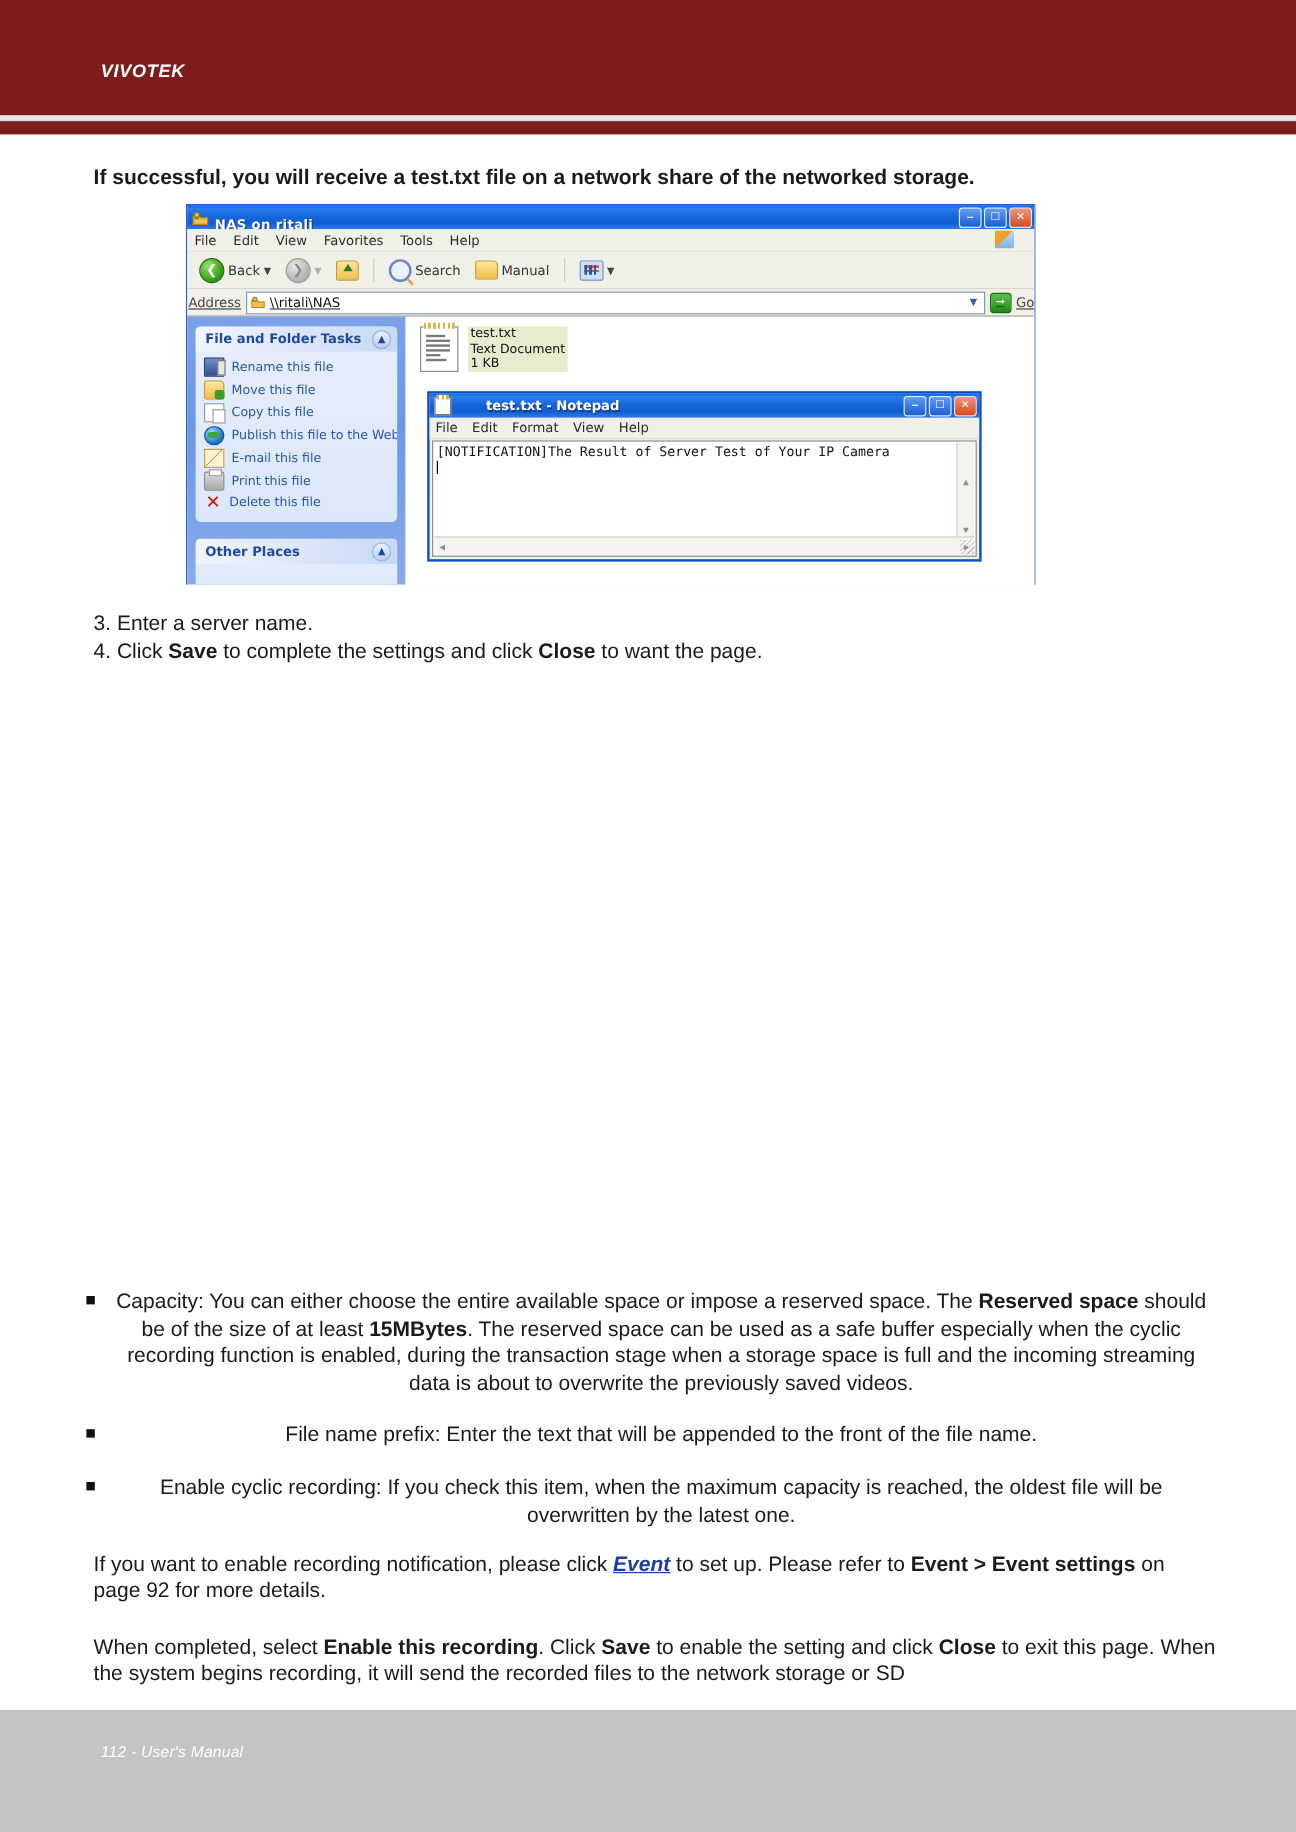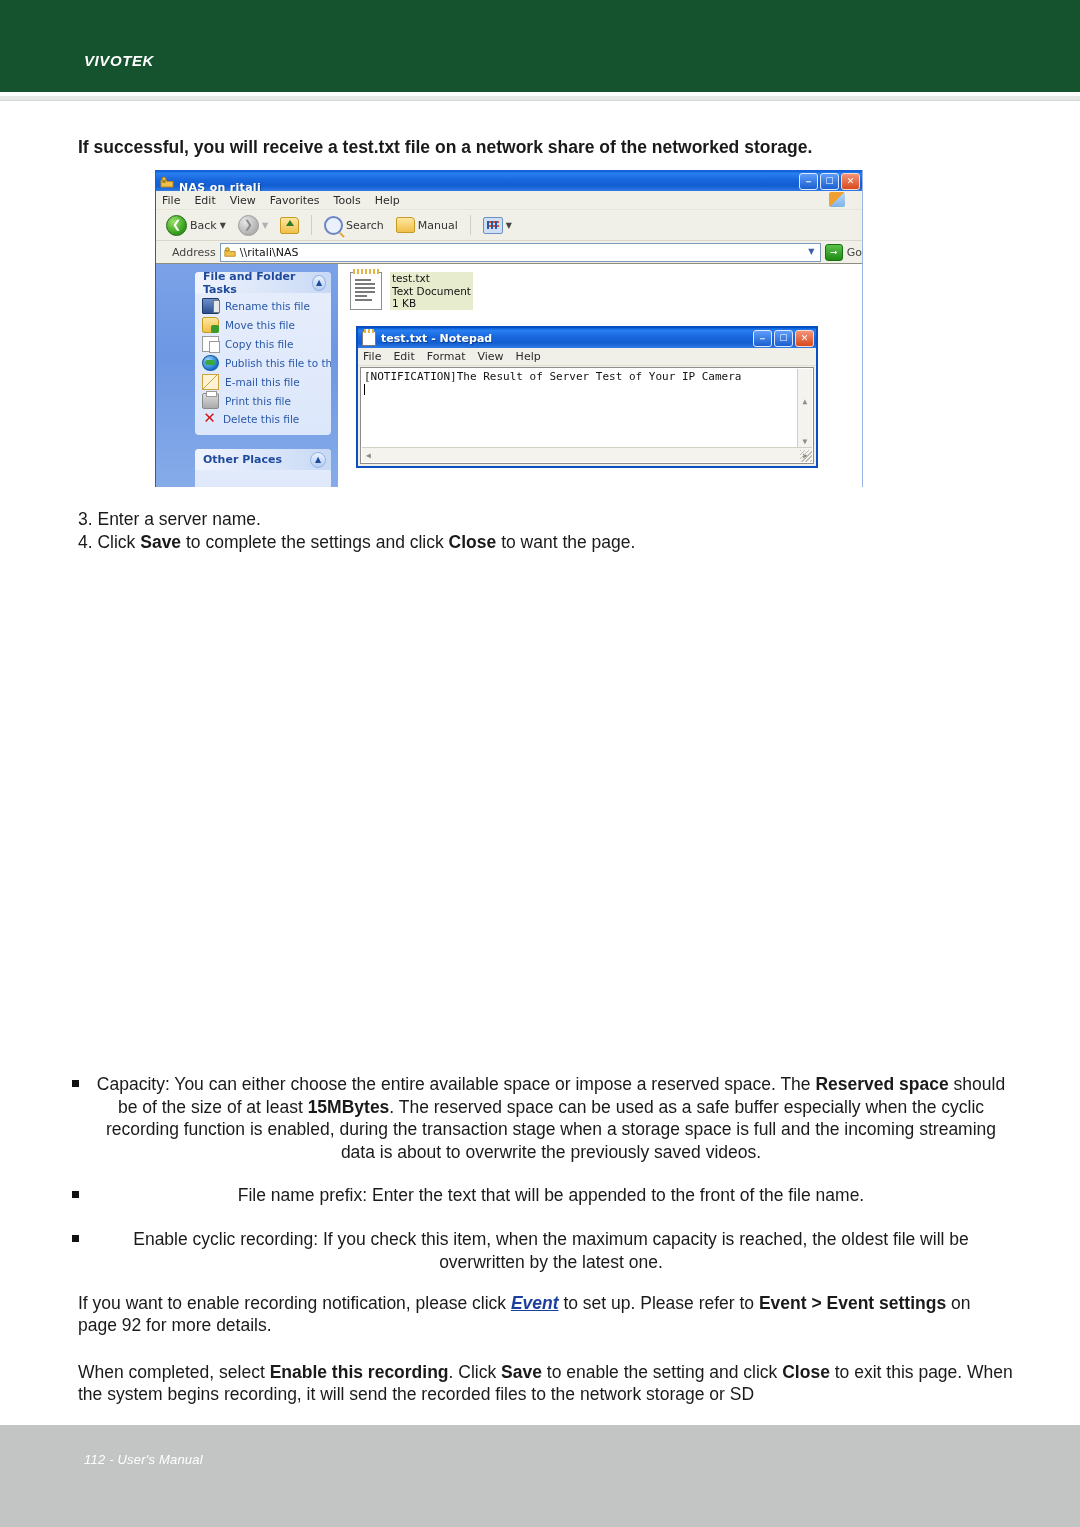--- a/index.html
+++ b/index.html
@@ -7,22 +7,22 @@
     width:1080px;height:1527px;
     background:#ffffff;
     font-family:"Liberation Sans", sans-serif;
     position:relative;
     overflow:hidden;
     -webkit-font-smoothing:antialiased;
   }
 
   
   .page-header{
-    position:absolute;left:0;top:0;width:1080px;height:92px;
-    background:#14532d;
+    position:absolute;left:0;top:0;width:1080px;height:112px;
+    background:#7f1d1d;
   }
   .brand{
     position:absolute;left:84px;top:60px;
     transform:translateY(-50%);
     font-size:15px;font-weight:bold;font-style:italic;
     letter-spacing:.6px;color:#ffffff;
   }
   .header-rule{
     position:absolute;left:0;top:96px;width:1080px;height:4px;
     background:#e6e7e7;
@@ -126,41 +126,42 @@
   .folder{width:17px;height:14px;background:linear-gradient(#ffe7a0,#f0bf4a);border:1px solid #c79a22;border-radius:2px 4px 2px 2px;}
   .tb-sep{width:1px;height:20px;background:#d0cec2;margin:0 4px;}
   .viewsbtn{width:18px;height:15px;border:1px solid #6d8fc4;border-radius:2px;background:#fff;
     background-image:linear-gradient(#cfe0f5,#cfe0f5);position:relative;display:flex;align-items:center;justify-content:center;}
   .viewsbtn i{display:block;width:12px;height:8px;background:
      repeating-linear-gradient(to right,#2a58a8 0 2px,transparent 2px 4px),
      repeating-linear-gradient(to bottom,#e04f2a 0 2px,transparent 2px 4px);}
 
   .xp-addrbar{
     height:22px;background:#f1f0e8;display:flex;align-items:center;
-    font-size:11px;color:#444;padding-left:16px;gap:4px;
+    font-size:11px;color:#444;padding-left:1px;gap:4px;
     border-bottom:1px solid #8d8d7d;
+    text-decoration:underline;
   }
   .addr-input{
     flex:1;height:17px;background:#fff;border:1px solid #7d9bbd;
     display:flex;align-items:center;gap:4px;padding-left:3px;position:relative;
     font-size:11px;color:#111;
   }
   .addr-input .dd{position:absolute;right:2px;top:2px;width:13px;height:12px;
     display:flex;align-items:center;justify-content:center;color:#3a5ea8;font-size:8px;}
   .goicon{width:16px;height:15px;background:linear-gradient(#5bc14a,#1f8b12);
     border:1px solid #17700d;border-radius:3px;color:#fff;font-size:9px;
     display:flex;align-items:center;justify-content:center;}
 
   .xp-body{position:relative;height:227px;background:#ffffff;display:flex;}
   .xp-left{
     width:182px;background:linear-gradient(to bottom,#7ba2e8,#6d97e3 40%,#87ace9 100%);
     padding:8px 7px 0 7px;box-sizing:border-box;
   }
   .panel{background:#ffffff;border-radius:4px;overflow:hidden;margin-bottom:14px;
-    background:linear-gradient(to bottom,#e7eefc,#dce7fb);margin-left:32px;}
+    background:linear-gradient(to bottom,#e7eefc,#dce7fb);}
   .panel-head{
     height:21px;display:flex;align-items:center;justify-content:space-between;
     padding:0 5px 0 8px;
     background:linear-gradient(to right,#f0f4fd,#c8d9f5);
     color:#1f4a9c;font-size:11px;font-weight:bold;
   }
   .chev{width:14px;height:14px;border-radius:50%;background:linear-gradient(#e9f1fe,#b7cdf2);
     border:1px solid #95b3e4;color:#1f4a9c;font-size:8px;display:flex;align-items:center;justify-content:center;}
   .panel-body{padding:5px 4px 6px 7px;}
   .task{display:flex;align-items:center;gap:6px;margin-bottom:3px;}
@@ -190,21 +191,21 @@
   .file-lbl{background:#e8eccf;font-size:10.5px;line-height:12.5px;color:#111;padding:0 2px;align-self:flex-start;}
 
   
   .np{
     position:absolute;left:18px;top:62px;width:462px;height:142px;
     border:2px solid #0a4fc2;box-sizing:border-box;background:#f1f0e8;
   }
   .np-title{
     height:20px;
     background:linear-gradient(to bottom,#0a61d8 0%,#2a7ff0 12%,#1866dd 45%,#115ed2 75%,#2f7ae6 100%);
-    display:flex;align-items:center;position:relative;
+    display:flex;align-items:center;position:relative;gap:24px;
   }
   .np-title .nico{width:12px;height:13px;margin:0 5px 0 4px;background:#fff;border:1px solid #7a7a7a;position:relative;}
   .np-title .nico:before{content:"";position:absolute;left:1px;top:-3px;width:10px;height:4px;background:repeating-linear-gradient(to right,#e0b54a 0 2px,#fff 2px 4px);}
   .np-title .ntext{color:#fff;font-size:11px;font-weight:bold;text-shadow:1px 1px 0 rgba(0,0,0,.35);}
   .np-menu{height:17px;background:#f1f0e8;display:flex;align-items:center;padding-left:5px;font-size:11px;color:#2b2b2b;border-bottom:1px solid #e2e0d5;}
   .np-menu span{margin-right:12px;}
   .np-text{
     position:absolute;left:2px;top:39px;right:2px;bottom:2px;background:#fff;
     border:1px solid #8c8c8c;box-sizing:border-box;
     font-family:"DejaVu Sans Mono", monospace;font-size:11px;color:#111;

